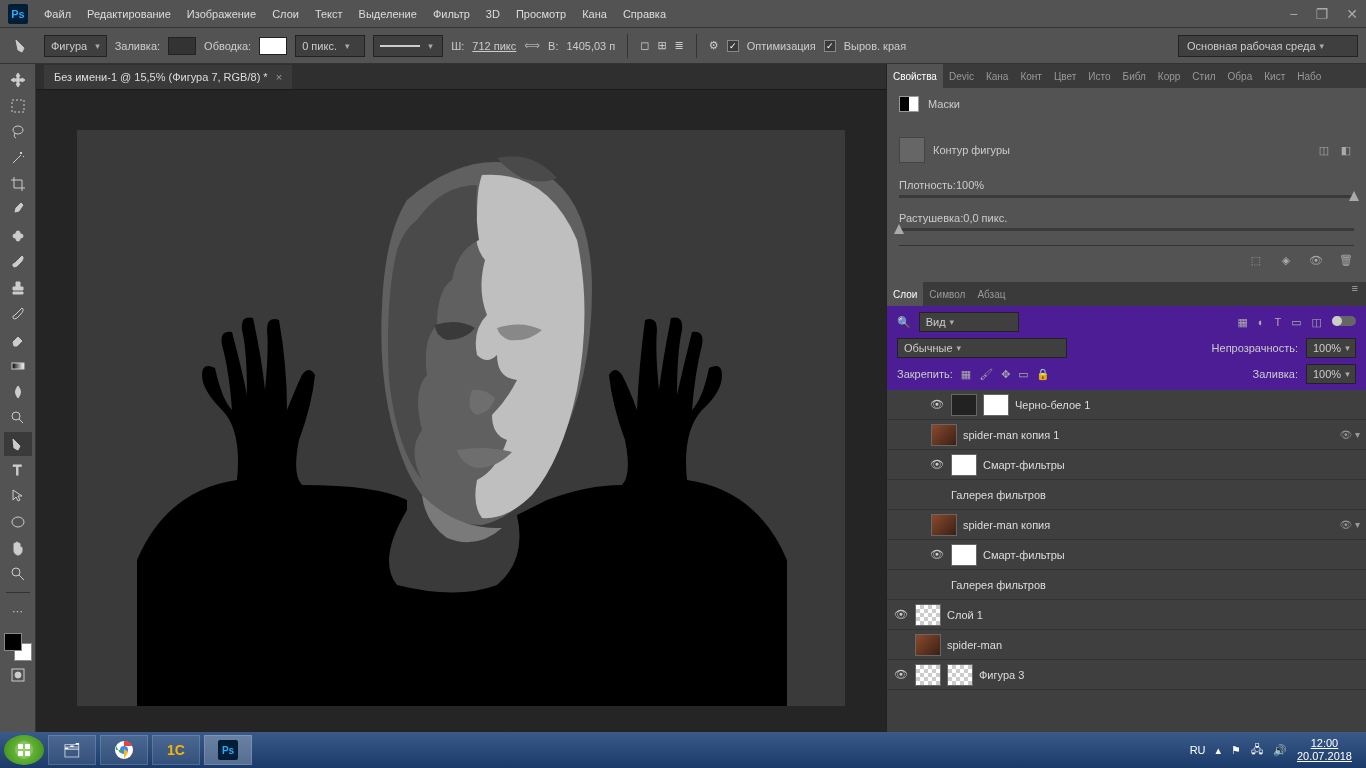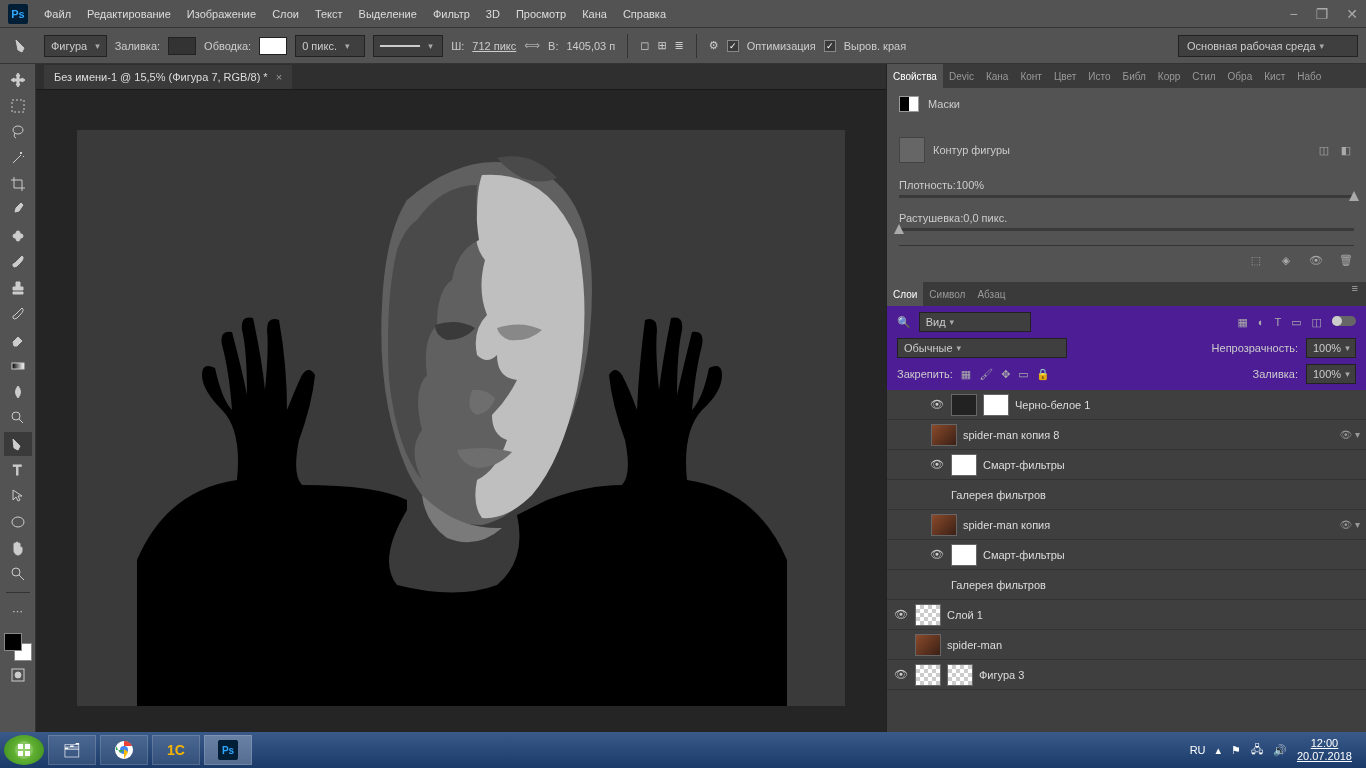--- a/index.html
+++ b/index.html
@@ -352,21 +352,21 @@
     <div class="panel-tabs">
       <div class="ptab active">Слои</div>
       <div class="ptab">Символ</div>
       <div class="ptab">Абзац</div>
       <span style="margin-left:auto;padding:0 8px;color:#aaa">≡</span>
     </div>
     <div class="layers-panel">
       <div class="layers-controls">
         <div class="lc-row">
           <span style="color:#aaa">🔍</span>
-          <div class="lc-dd chev" style="width:112px">Вид</div>
+          <div class="lc-dd chev" style="width:100px">Вид</div>
           <div class="lc-icons">
             <span>▦</span>
             <span>◐</span>
             <span>T</span>
             <span>▭</span>
             <span>◫</span>
             <span style="width:24px;height:10px;background:#666;border-radius:5px;position:relative">
                 <span style="position:absolute;width:10px;height:10px;background:#ccc;border-radius:50%;left:0"></span>
               </span>
           </div>
@@ -390,21 +390,21 @@
       <div class="layers-list" id="layers-list">
           <div class="layer-row indent2">
             <span class="eye">👁</span>
             <span class="thumb "></span>
             <span class="thumb white"></span>
             <span class="layer-name">Черно-белое 1</span>
           </div>
           <div class="layer-row indent1">
             <span class="eye"></span>
             <span class="thumb img"></span>
-            <span class="layer-name">spider-man копия 8</span>
+            <span class="layer-name">spider-man копия 1</span>
             <span class="layer-fx">👁 ▾</span>
           </div>
           <div class="layer-row indent2">
             <span class="eye">👁</span>
             <span class="thumb white"></span>
             <span class="layer-name">Смарт-фильтры</span>
           </div>
           <div class="layer-row indent2">
             <span class="eye"></span>
             <span class="layer-name">Галерея фильтров</span>

